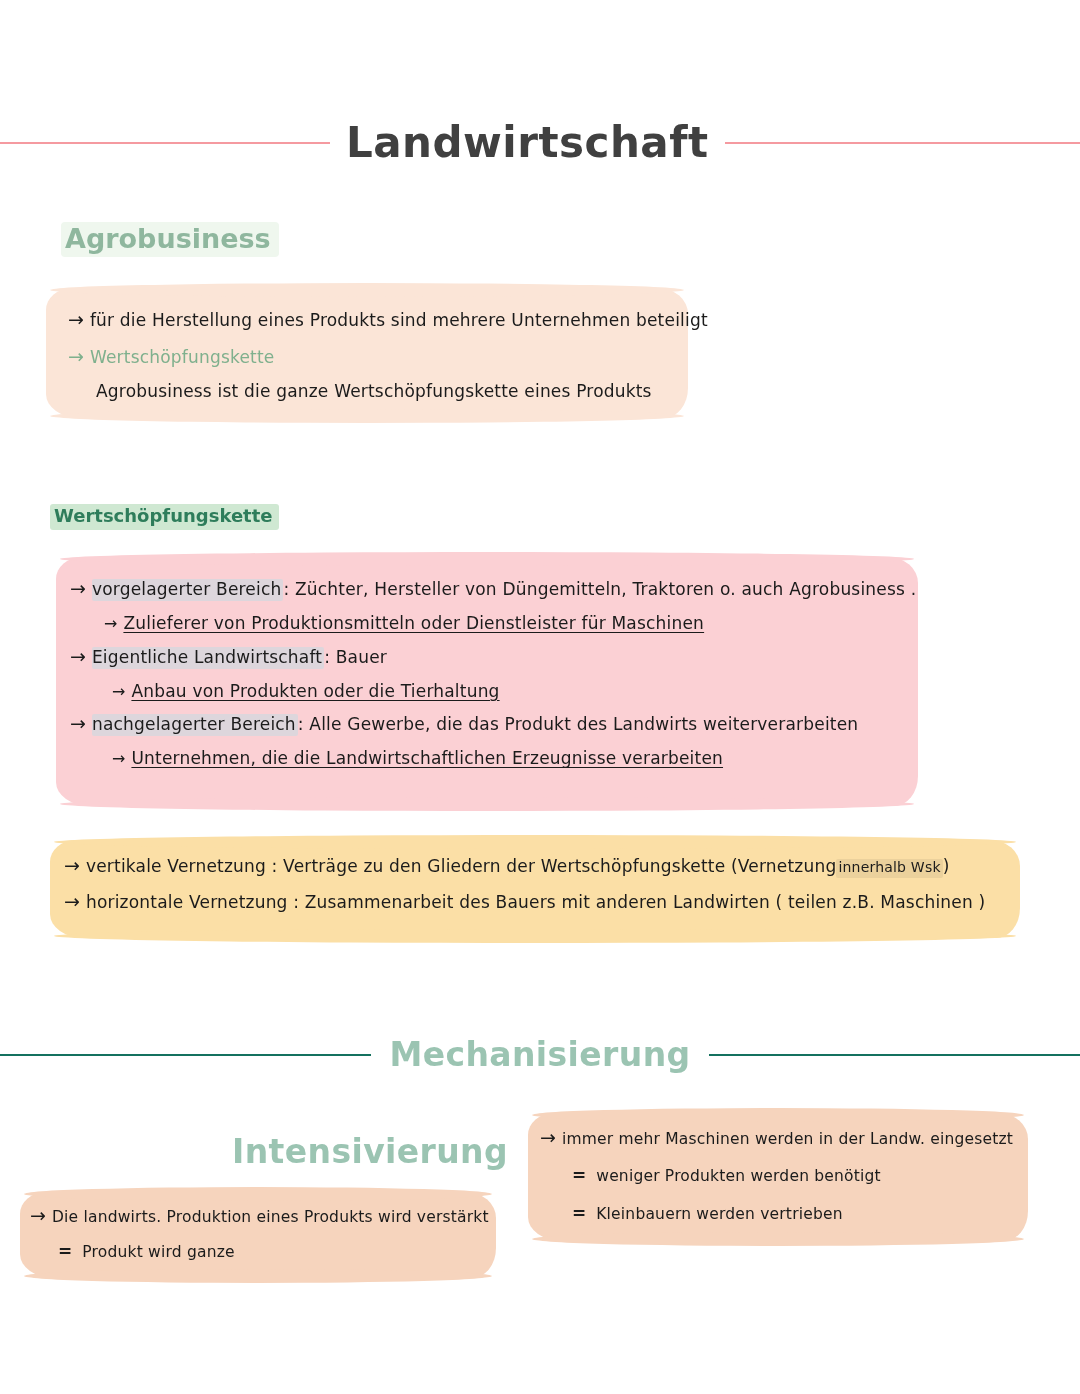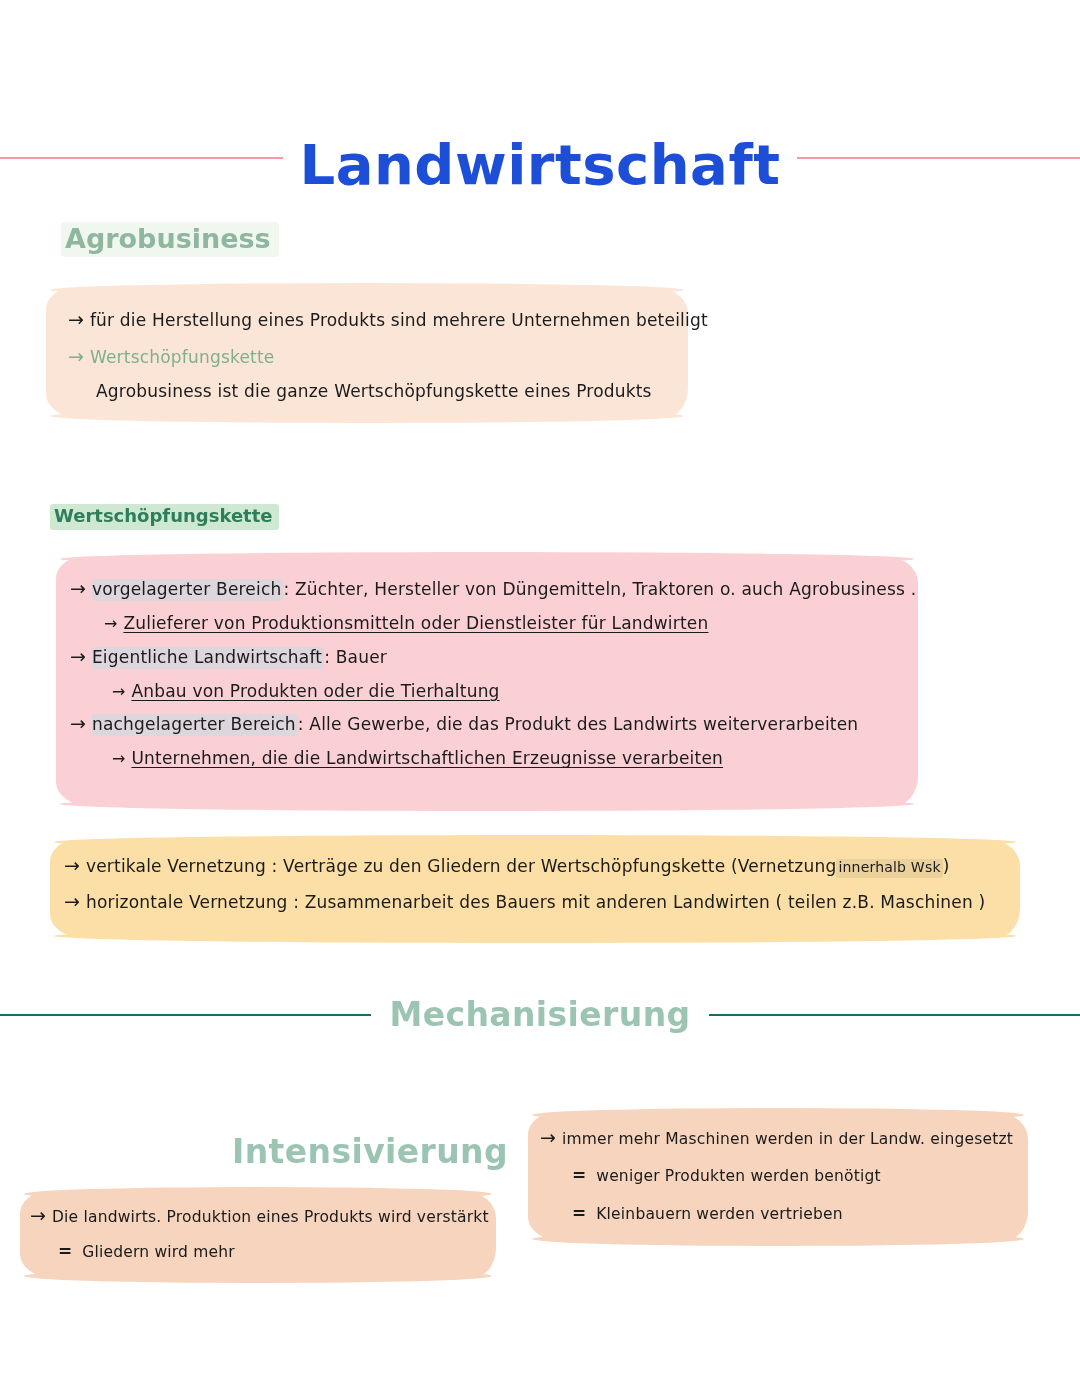--- a/index.html
+++ b/index.html
@@ -33,27 +33,26 @@
   .rule {
     height: 2px;
     flex: 1 1 auto;
   }
   .rule-pink { background: #F59AA0; height: 2px; }
   .rule-green { background: #14715F; height: 2px; }
 
   .title-main {
     font-family: "DejaVu Sans", sans-serif;
     font-weight: 700;
-    font-size: 56px;
-    color: #1d4ed8;
+    font-size: 42px;
+    color: #404040;
     padding: 0 16px;
     white-space: nowrap;
     letter-spacing: 0.5px;
     line-height: 1;
-    margin-top: 15px;
   }
   .title-sec {
     font-family: "DejaVu Sans", sans-serif;
     font-weight: 700;
     font-size: 33px;
     color: #9BC4B2;
     padding: 0 18px;
     white-space: nowrap;
     line-height: 1;
     letter-spacing: 0.4px;
@@ -196,21 +195,21 @@
   <div class="content" style="padding:22px 18px 0 14px;">
 
     <div class="line" style="margin-bottom:12px;">
       <span class="arrow">→</span>
       <span class="txt hand mark">vorgelagerter Bereich</span>
       <span class="txt hand"> : Züchter, Hersteller von Düngemitteln, Traktoren o. auch Agrobusiness .</span>
     </div>
 
     <div class="line" style="margin-bottom:12px; padding-left:34px;">
       <span class="arrow arrow-sm">→</span>
-      <span class="txt hand underline">Zulieferer von Produktionsmitteln oder Dienstleister für Landwirten</span>
+      <span class="txt hand underline">Zulieferer von Produktionsmitteln oder Dienstleister für Maschinen</span>
     </div>
 
     <div class="line" style="margin-bottom:12px;">
       <span class="arrow">→</span>
       <span class="txt hand mark">Eigentliche Landwirtschaft</span>
       <span class="txt hand"> : Bauer</span>
     </div>
 
     <div class="line" style="margin-bottom:12px; padding-left:42px;">
       <span class="arrow arrow-sm">→</span>
@@ -240,21 +239,21 @@
         <span class="txt hand mark-y tiny">innerhalb Wsk</span>
         <span class="txt hand">)</span>
     </div>
     <div class="line">
       <span class="arrow">→</span>
       <span class="txt hand">horizontale Vernetzung : Zusammenarbeit des Bauers mit anderen Landwirten ( teilen z.B. Maschinen )</span>
     </div>
   </div>
 </div>
 
-<div class="title-row" style="top:998px;text-align:right;">
+<div class="title-row" style="top:1038px;text-align:right;">
   <div class="rule rule-green" style="max-width:452px;"></div>
   <div class="title-sec">Mechanisierung</div>
   <div class="rule rule-green"></div>
 </div>
 
 <div class="title-row" style="top:1133px; width:740px;flex-direction:column;">
   <div class="rule rule-green" style="max-width:75px;"></div>
   <div class="title-sec">Intensivierung</div>
   <div class="rule rule-green"></div>
 </div>
@@ -279,16 +278,16 @@
 
 <div class="box" style="left:20px; top:1192px; width:476px; height:86px;">
   <div class="blob peach2"></div>
   <div class="content" style="padding:14px 12px 0 10px;">
     <div class="line" style="margin-bottom:14px;">
       <span class="arrow">→</span>
       <span class="txt hand txt-sm">Die landwirts. Produktion eines Produkts wird verstärkt</span>
     </div>
     <div class="line" style="padding-left:28px;">
       <span class="eq">=</span>
-      <span class="txt hand txt-sm">Gliedern wird mehr</span>
+      <span class="txt hand txt-sm">Produkt wird ganze</span>
     </div>
   </div>
 </div>
 
 </body></html>

